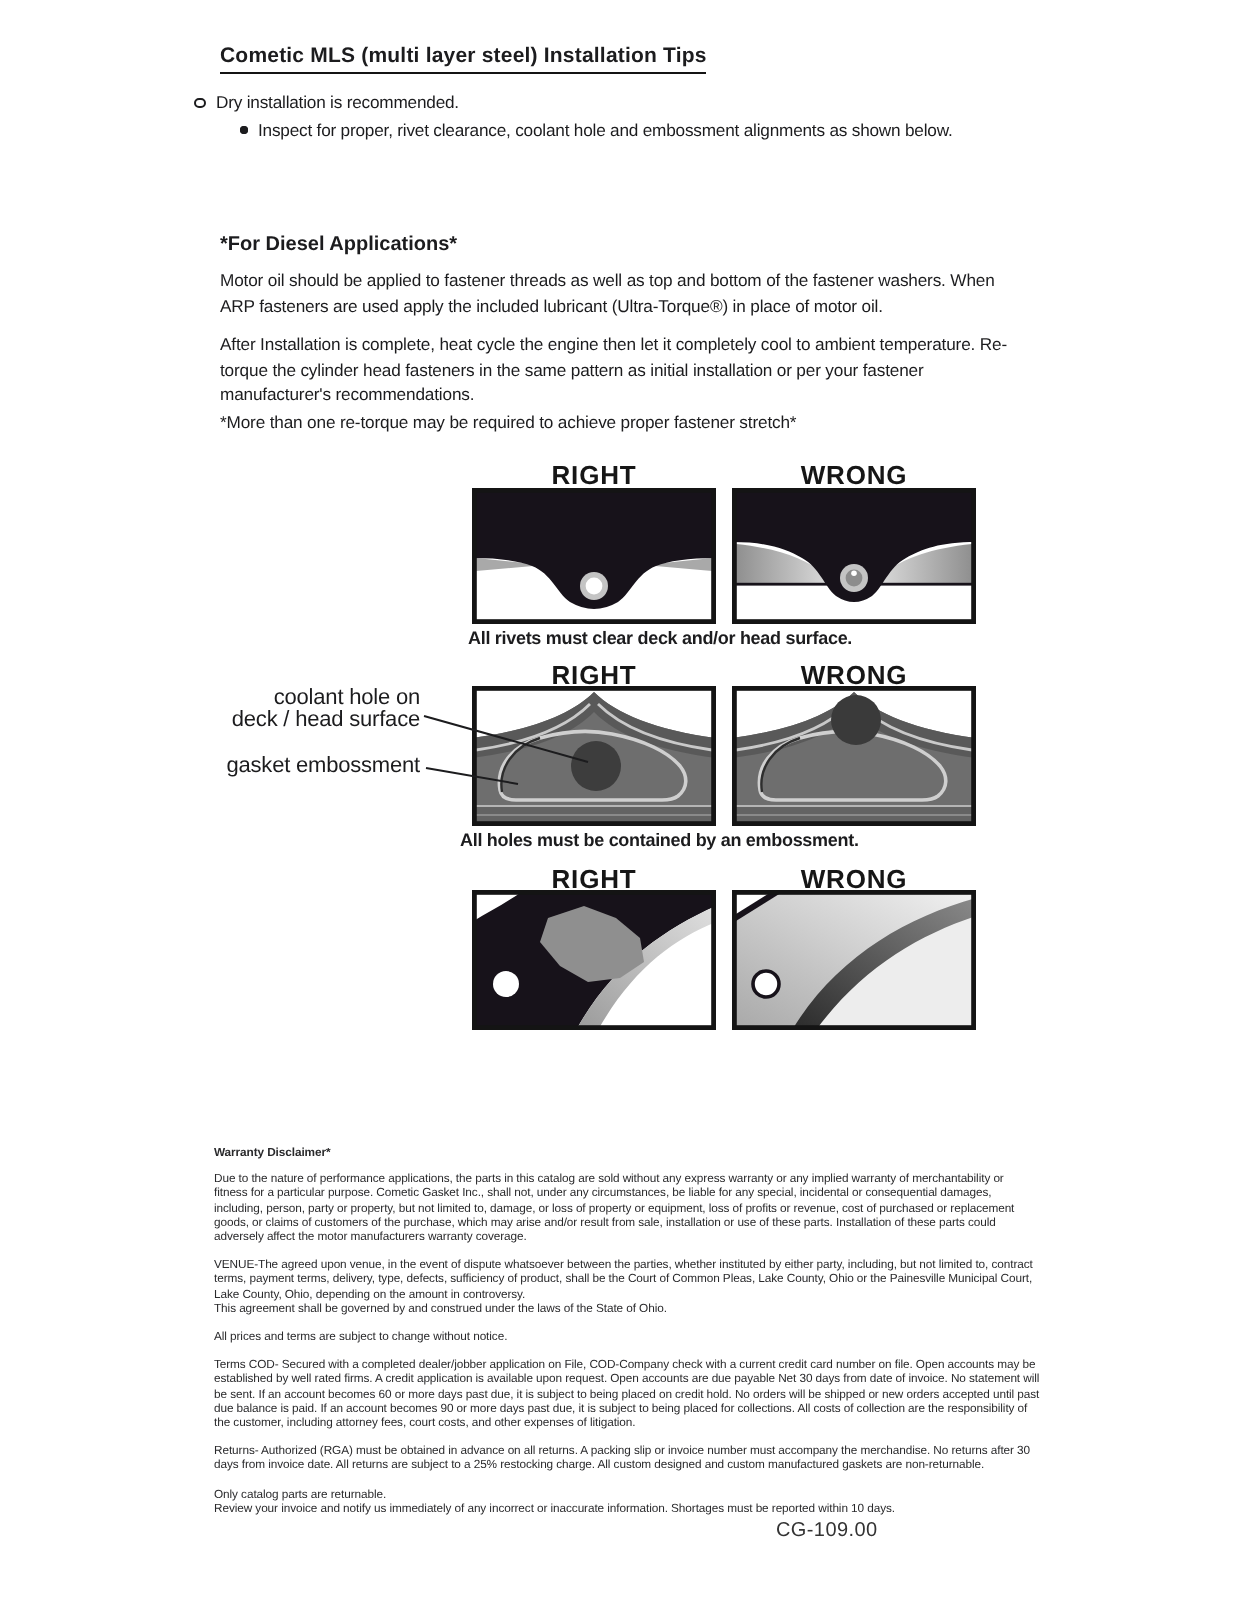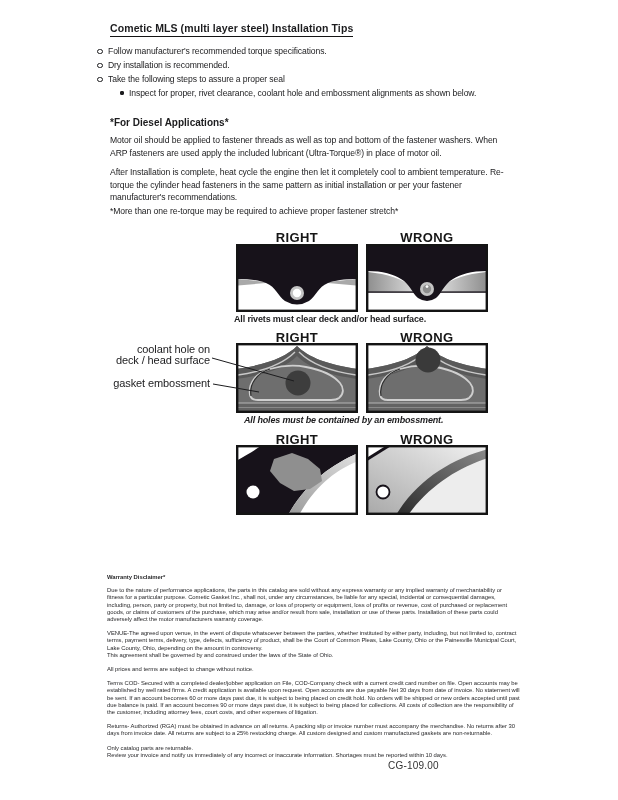--- a/index.html
+++ b/index.html
@@ -45,29 +45,21 @@
 </head>
 <body>
 
 <div class="doc">
 
   <div class="title">Cometic MLS (multi layer steel) Installation Tips</div>
 
   <div class="bullets">
     <div class="b-row">
       <span class="ring"></span>
-      <span>Follow manufacturer's recommended torque specifications.</span>
-    </div>
-    <div class="b-row">
-      <span class="ring"></span>
       <span>Dry installation is recommended.</span>
-    </div>
-    <div class="b-row">
-      <span class="ring"></span>
-      <span>Take the following steps to assure a proper seal</span>
     </div>
     <div class="sb-row">
       <span class="dot"></span>
     </div>
     <div class="sb-row">
       <span class="dot"></span>
       <span>Inspect for proper, rivet clearance, coolant hole and embossment alignments as shown below.</span>
     </div>
   </div>
 
@@ -158,21 +150,21 @@
     <span>coolant hole on</span><br>
     <span>deck / head surface</span>
   </div>
   <div class="ann" style="left:110px;top:378px;width:100px;">gasket embossment</div>
 
   <svg class="ann-lines">
     <line x1="212" y1="358" x2="294" y2="381" stroke="#1c1c1e" stroke-width="1"></line>
     <line x1="213" y1="384" x2="259" y2="392" stroke="#1c1c1e" stroke-width="1"></line>
   </svg>
 
-  <div class="dcap" style="left:244px;top:415px;white-space:nowrap;font-style:italic;">All holes must be contained by an embossment.</div>
+  <div class="dcap" style="left:230px;top:415px;white-space:nowrap;">All holes must be contained by an embossment.</div>
 
   <div class="dlabel" style="left:236px;top:432px;">RIGHT</div>
   <div class="dlabel" style="left:366px;top:432px;">WRONG</div>
 
   <div class="dbox" style="left:236px;top:445px;">
     <svg width="122" height="70" viewBox="0 0 122 70">
       <defs>
         <linearGradient id="stripeG" x1="0" y1="1" x2="1" y2="0">
           <stop offset="0" stop-color="#9a9a9a"></stop>
             <stop offset="1" stop-color="#e0e0e0"></stop>

